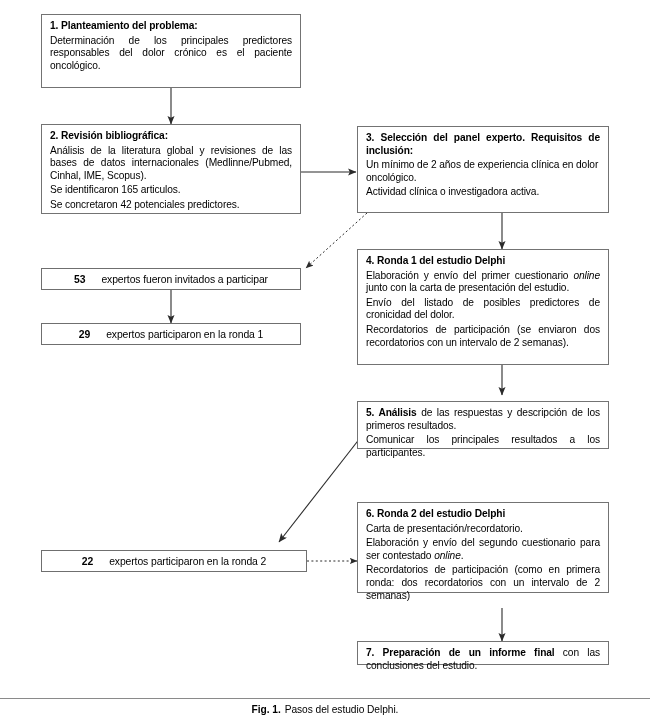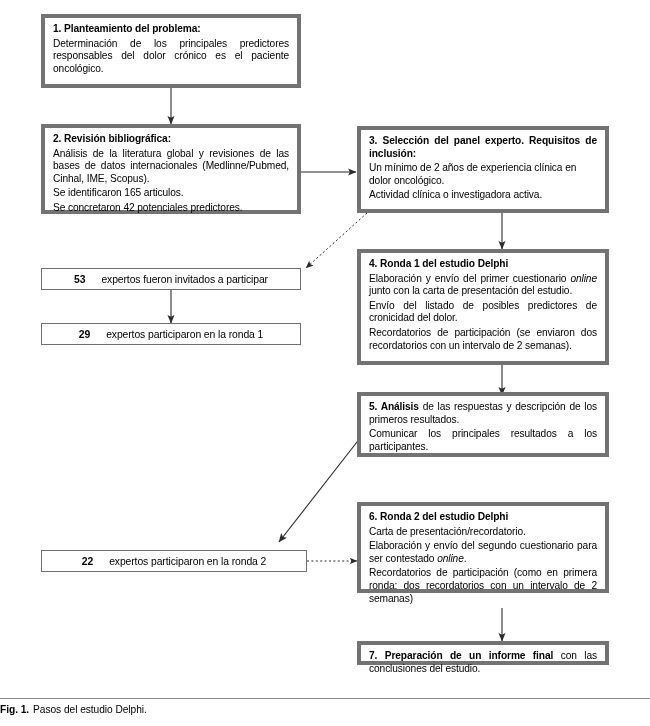--- a/index.html
+++ b/index.html
@@ -24,21 +24,21 @@
   svg.connectors {
     position: absolute;
     left: 0; top: 0;
     width: 650px;
     height: 726px;
     pointer-events: none;
   }
   .box {
     position: absolute;
     box-sizing: border-box;
-    border: 4px solid #737373;
+    border: 1px solid #737373;
     background: #ffffff;
     padding: 5px 8px 11px 8px;
     font-size: 10.2px;
     line-height: 12.6px;
     letter-spacing: -0.1px;
   }
   .box p {
     margin: 0 0 2px 0;
     text-align: justify;
     text-justify: inter-word;
@@ -62,20 +62,21 @@
     gap: 13px;
   }
   .pill b { font-weight: bold; margin-right: 3px; }
   #caption {
     position: absolute;
     left: 0;
     top: 704px;
     width: 650px;
     font-size: 10.2px;
     letter-spacing: -0.05px;
+    text-align: center;
   }
   #caption .figlbl { font-weight: bold; margin-right: 4px; }
   #rule {
     position: absolute;
     left: 0;
     top: 698px;
     width: 650px;
     height: 1px;
     background: #8a8a8a;
   }
@@ -142,21 +143,21 @@
     <span>expertos participaron en la ronda 1</span>
   </div>
 
   <div class="box" style="left:357px; top:249px; width:252px; height:116px;">
     <p class="hd nj">4. Ronda 1 del estudio Delphi</p>
     <p><span>Elaboración y envío del primer cuestionario </span><i>online</i><span> junto con la carta de presentación del estudio.</span></p>
     <p>Envío del listado de posibles predictores de cronicidad del dolor.</p>
     <p>Recordatorios de participación (se enviaron dos recordatorios con un intervalo de 2 semanas).</p>
   </div>
 
-  <div class="box" style="left:357px; top:392px; width:252px; height:65px;">
+  <div class="box" style="left:357px; top:401px; width:252px; height:48px;">
     <p><span class="hd">5. Análisis</span><span> de las respuestas y descripción de los primeros resultados.</span></p>
     <p>Comunicar los principales resultados a los participantes.</p>
   </div>
 
   <div class="pill" style="left:41px; top:550px; width:266px; height:22px;">
     <b>22</b>
     <span>expertos participaron en la ronda 2</span>
   </div>
 
   <div class="box" style="left:357px; top:502px; width:252px; height:91px;">

